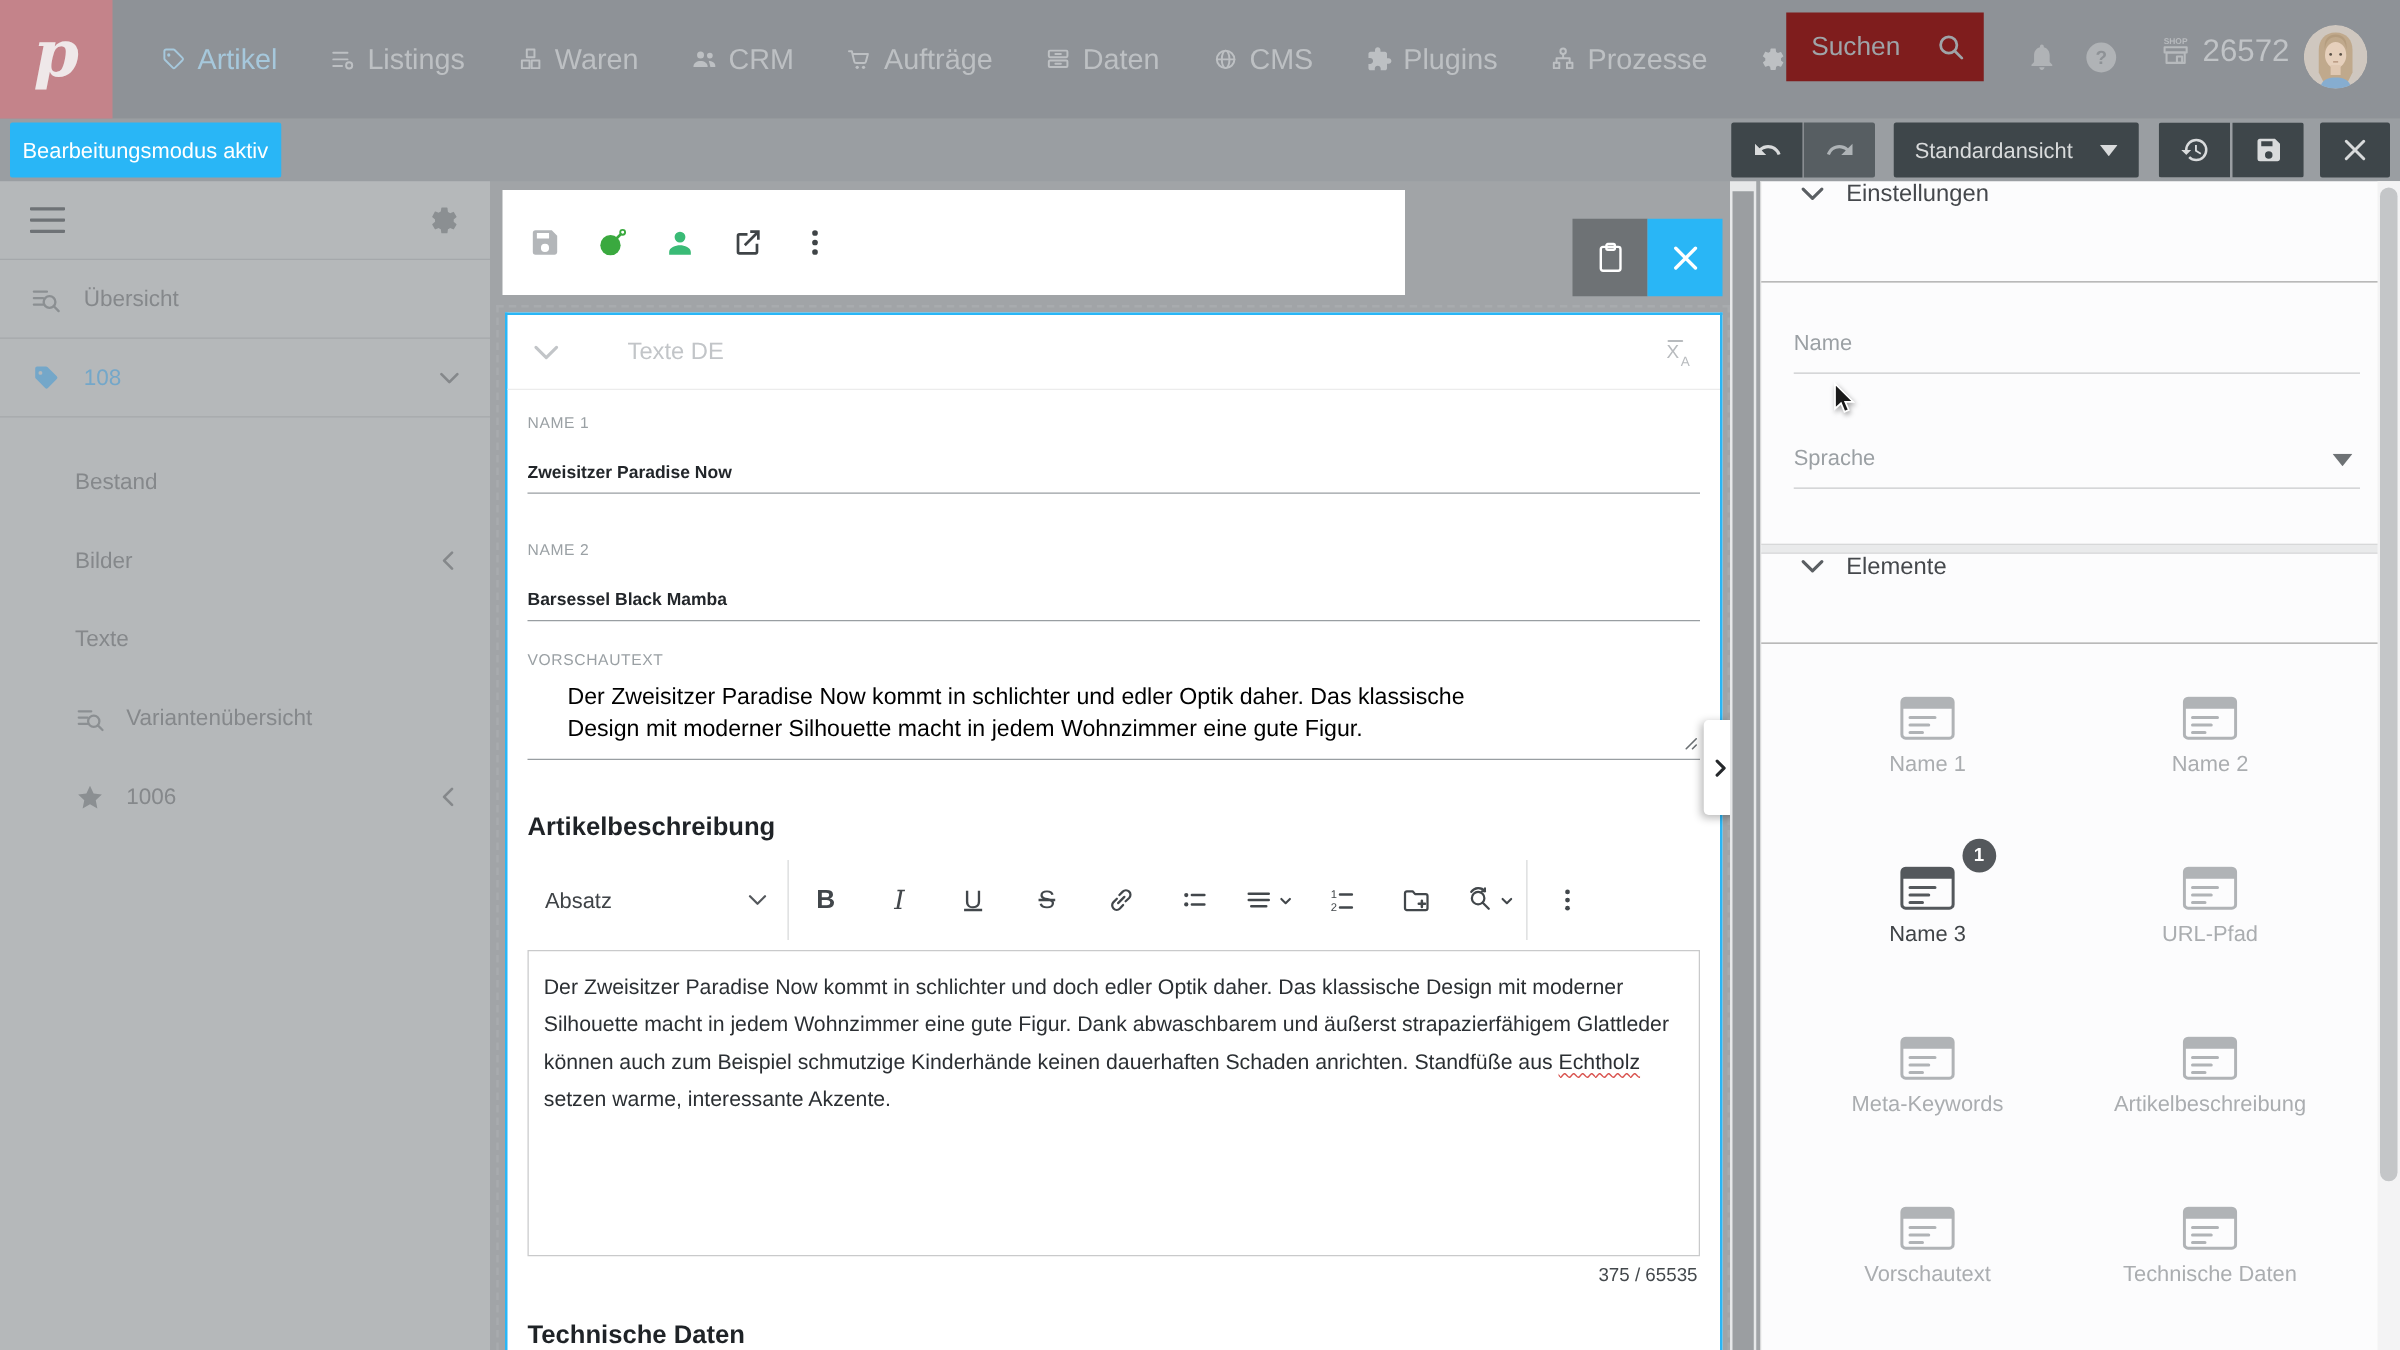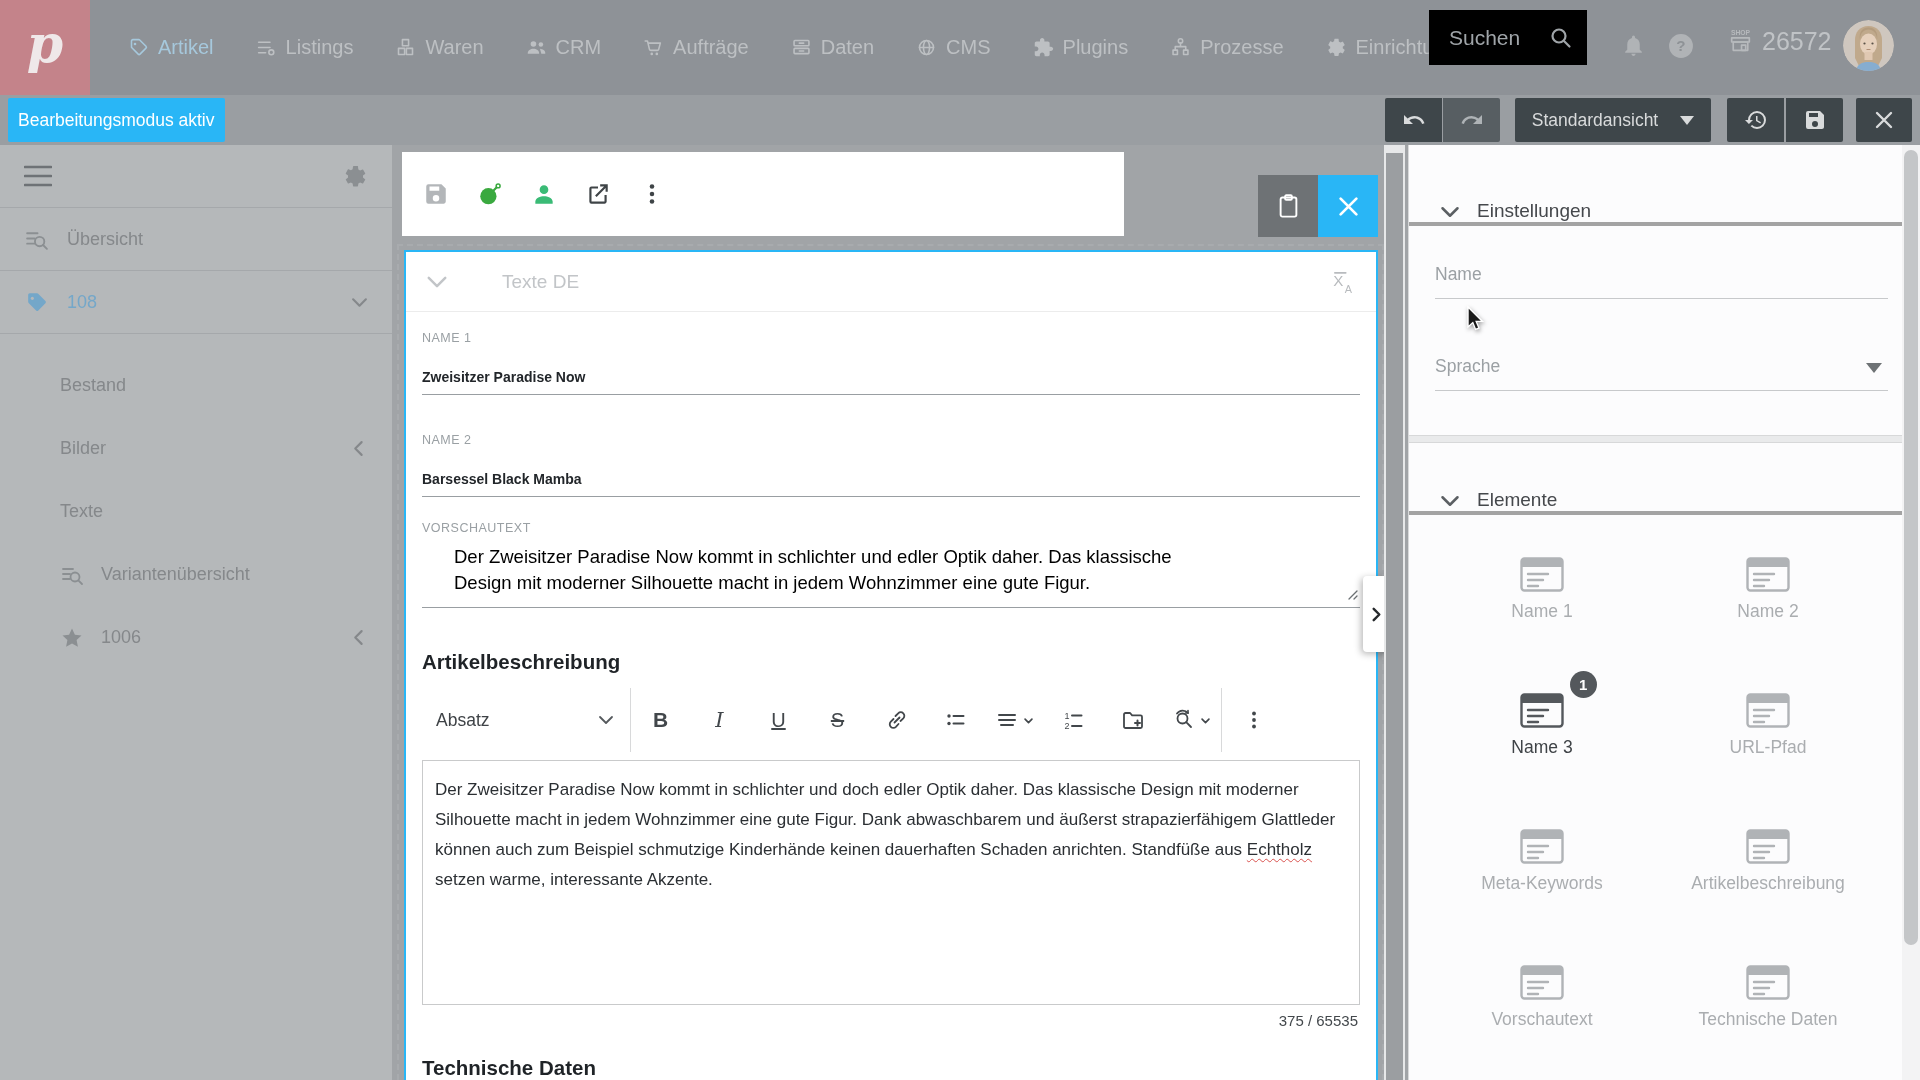--- a/index.html
+++ b/index.html
@@ -7,24 +7,24 @@
   body { font-family:"Liberation Sans", sans-serif; background:#a1a4a7; position:relative; }
   svg { display:block; }
   .ico { stroke:currentColor; fill:none; stroke-width:1.8; stroke-linecap:round; stroke-linejoin:round; }
   .ico-fill { fill:currentColor; stroke:none; }
 
   
   .topbar { position:absolute; left:0; top:0; width:1920px; height:95px; background:#8e9297; display:flex; align-items:center; }
   .logo { width:90px; height:95px; background:#c4838a; display:flex; align-items:center; justify-content:center; flex:none; }
   .logo-glyph { color:#efe8e9; font-family:"DejaVu Serif", serif; font-style:italic; font-weight:bold; font-size:52px; line-height:1; transform:translateY(-4px); }
   .nav-items { display:flex; align-items:center; gap:42px; margin-left:38px; }
-  .nav-item { display:flex; align-items:center; gap:9px; font-size:20px; color:#bdc0c3; cursor:default; white-space:nowrap; }
+  .nav-item { display:flex; align-items:center; gap:9px; font-size:23px; color:#bdc0c3; cursor:default; white-space:nowrap; }
   .nav-item svg { width:21px; height:21px; }
   .nav-item.active { color:#a6c8dc; }
-  .search-box { position:absolute; left:1429px; top:10px; width:158px; height:55px; background:#000000; display:flex; align-items:center; padding:0 14px 0 20px; }
+  .search-box { position:absolute; left:1429px; top:10px; width:158px; height:55px; background:#7f1d1d; display:flex; align-items:center; padding:0 14px 0 20px; }
   .search-box .ph { font-size:21px; color:#9fa4a8; flex:1; }
   .search-box svg { width:24px; height:24px; color:#9fa4a8; }
   .top-icon { position:absolute; color:#b0b3b6; }
   .icon-bell { left:1621px; top:33px; width:25px; height:25px; }
   .icon-q { left:1668px; top:33px; width:26px; height:26px; }
   .shop-group { position:absolute; left:1727px; top:27px; display:flex; align-items:center; gap:8px; color:#b7babd; }
   .shop-group svg { width:27px; height:27px; }
   .shop-count { font-size:25px; color:#c0c3c6; }
   .avatar { position:absolute; left:1843px; top:20px; width:51px; height:51px; border-radius:50%; overflow:hidden; }
 
@@ -115,21 +115,21 @@
   .char-counter { text-align:right; margin:7px 18px 0; font-size:15px; color:#43484c; }
 
   .flyout { position:absolute; left:1363px; top:576px; width:27px; height:76px; background:#ffffff; border-radius:4px 0 0 4px; box-shadow:-2px 2px 7px rgba(0,0,0,.28); display:flex; align-items:center; justify-content:center; color:#26292c; }
   .flyout svg { width:15px; height:15px; stroke-width:2.6; }
 
   .main-scrollbar { position:absolute; left:1384px; top:145px; width:21px; height:935px; background:#e7e8e9; }
   .main-thumb { position:absolute; left:2px; top:8px; width:17px; height:927px; background:#9b9ea1; }
 
   
   .rpanel { position:absolute; left:1408px; top:145px; width:512px; height:935px; background:#fcfcfd; border-left:1px solid #d9dadb; }
-  .rp-header { height:81px; display:flex; align-items:flex-end; border-bottom:4px solid #a3a3a3; }
+  .rp-header { height:81px; display:flex; align-items:flex-start; border-bottom:1px solid #a3a3a3; }
   .rp-header .chev { width:20px; height:20px; color:#5b5f63; margin-left:31px; }
   .rp-title { font-size:19px; font-weight:500; color:#45484c; margin-left:17px; }
   .rp-input { margin:38px 32px 0 26px; position:relative; }
   .rp-input .ph { font-size:17.5px; color:#9ba0a4; }
   .rp-input .uline { border-bottom:1px solid #c7c9cb; margin-top:13px; }
   .rp-select-tri { position:absolute; right:6px; bottom:18px; width:16px; height:10px; color:#6e7275; }
   .rp-divider { margin-top:44px; height:8px; background:#e9eaeb; border-top:1px solid #d7d8d9; border-bottom:1px solid #d7d8d9; }
   .el-header { height:72px; }
 
   .el-grid { display:grid; grid-template-columns:226px 226px; padding-left:20px; margin-top:6px; }

